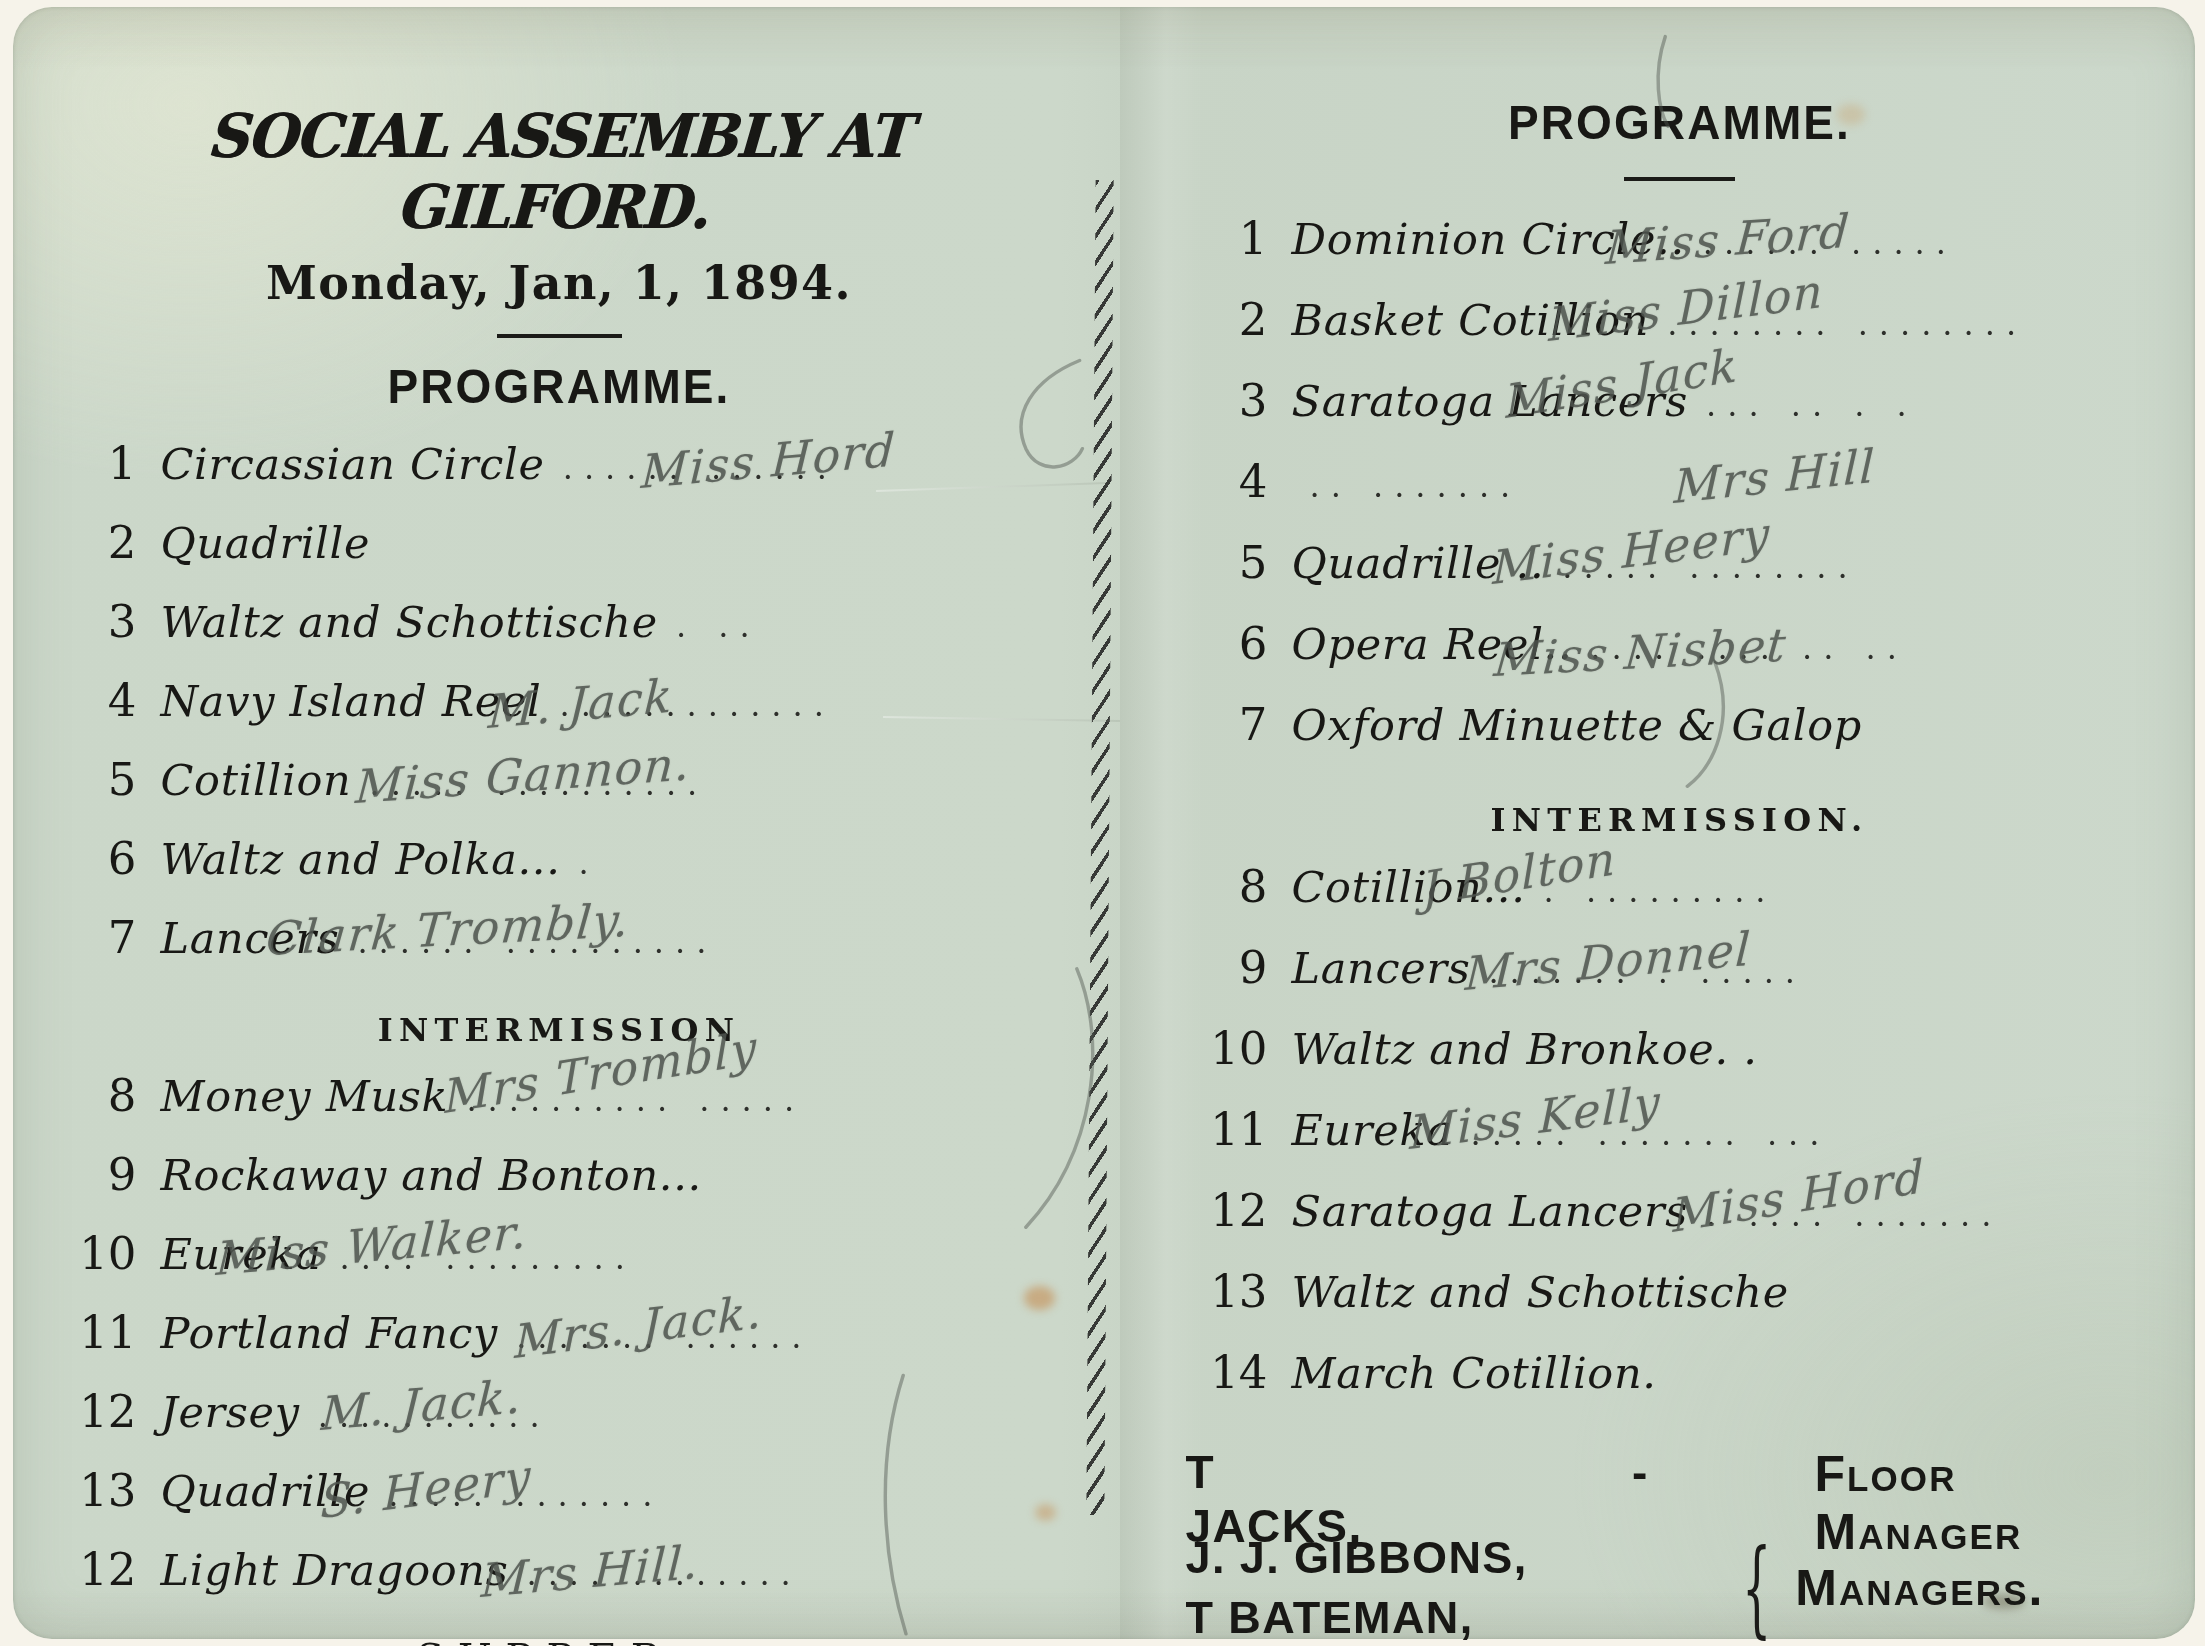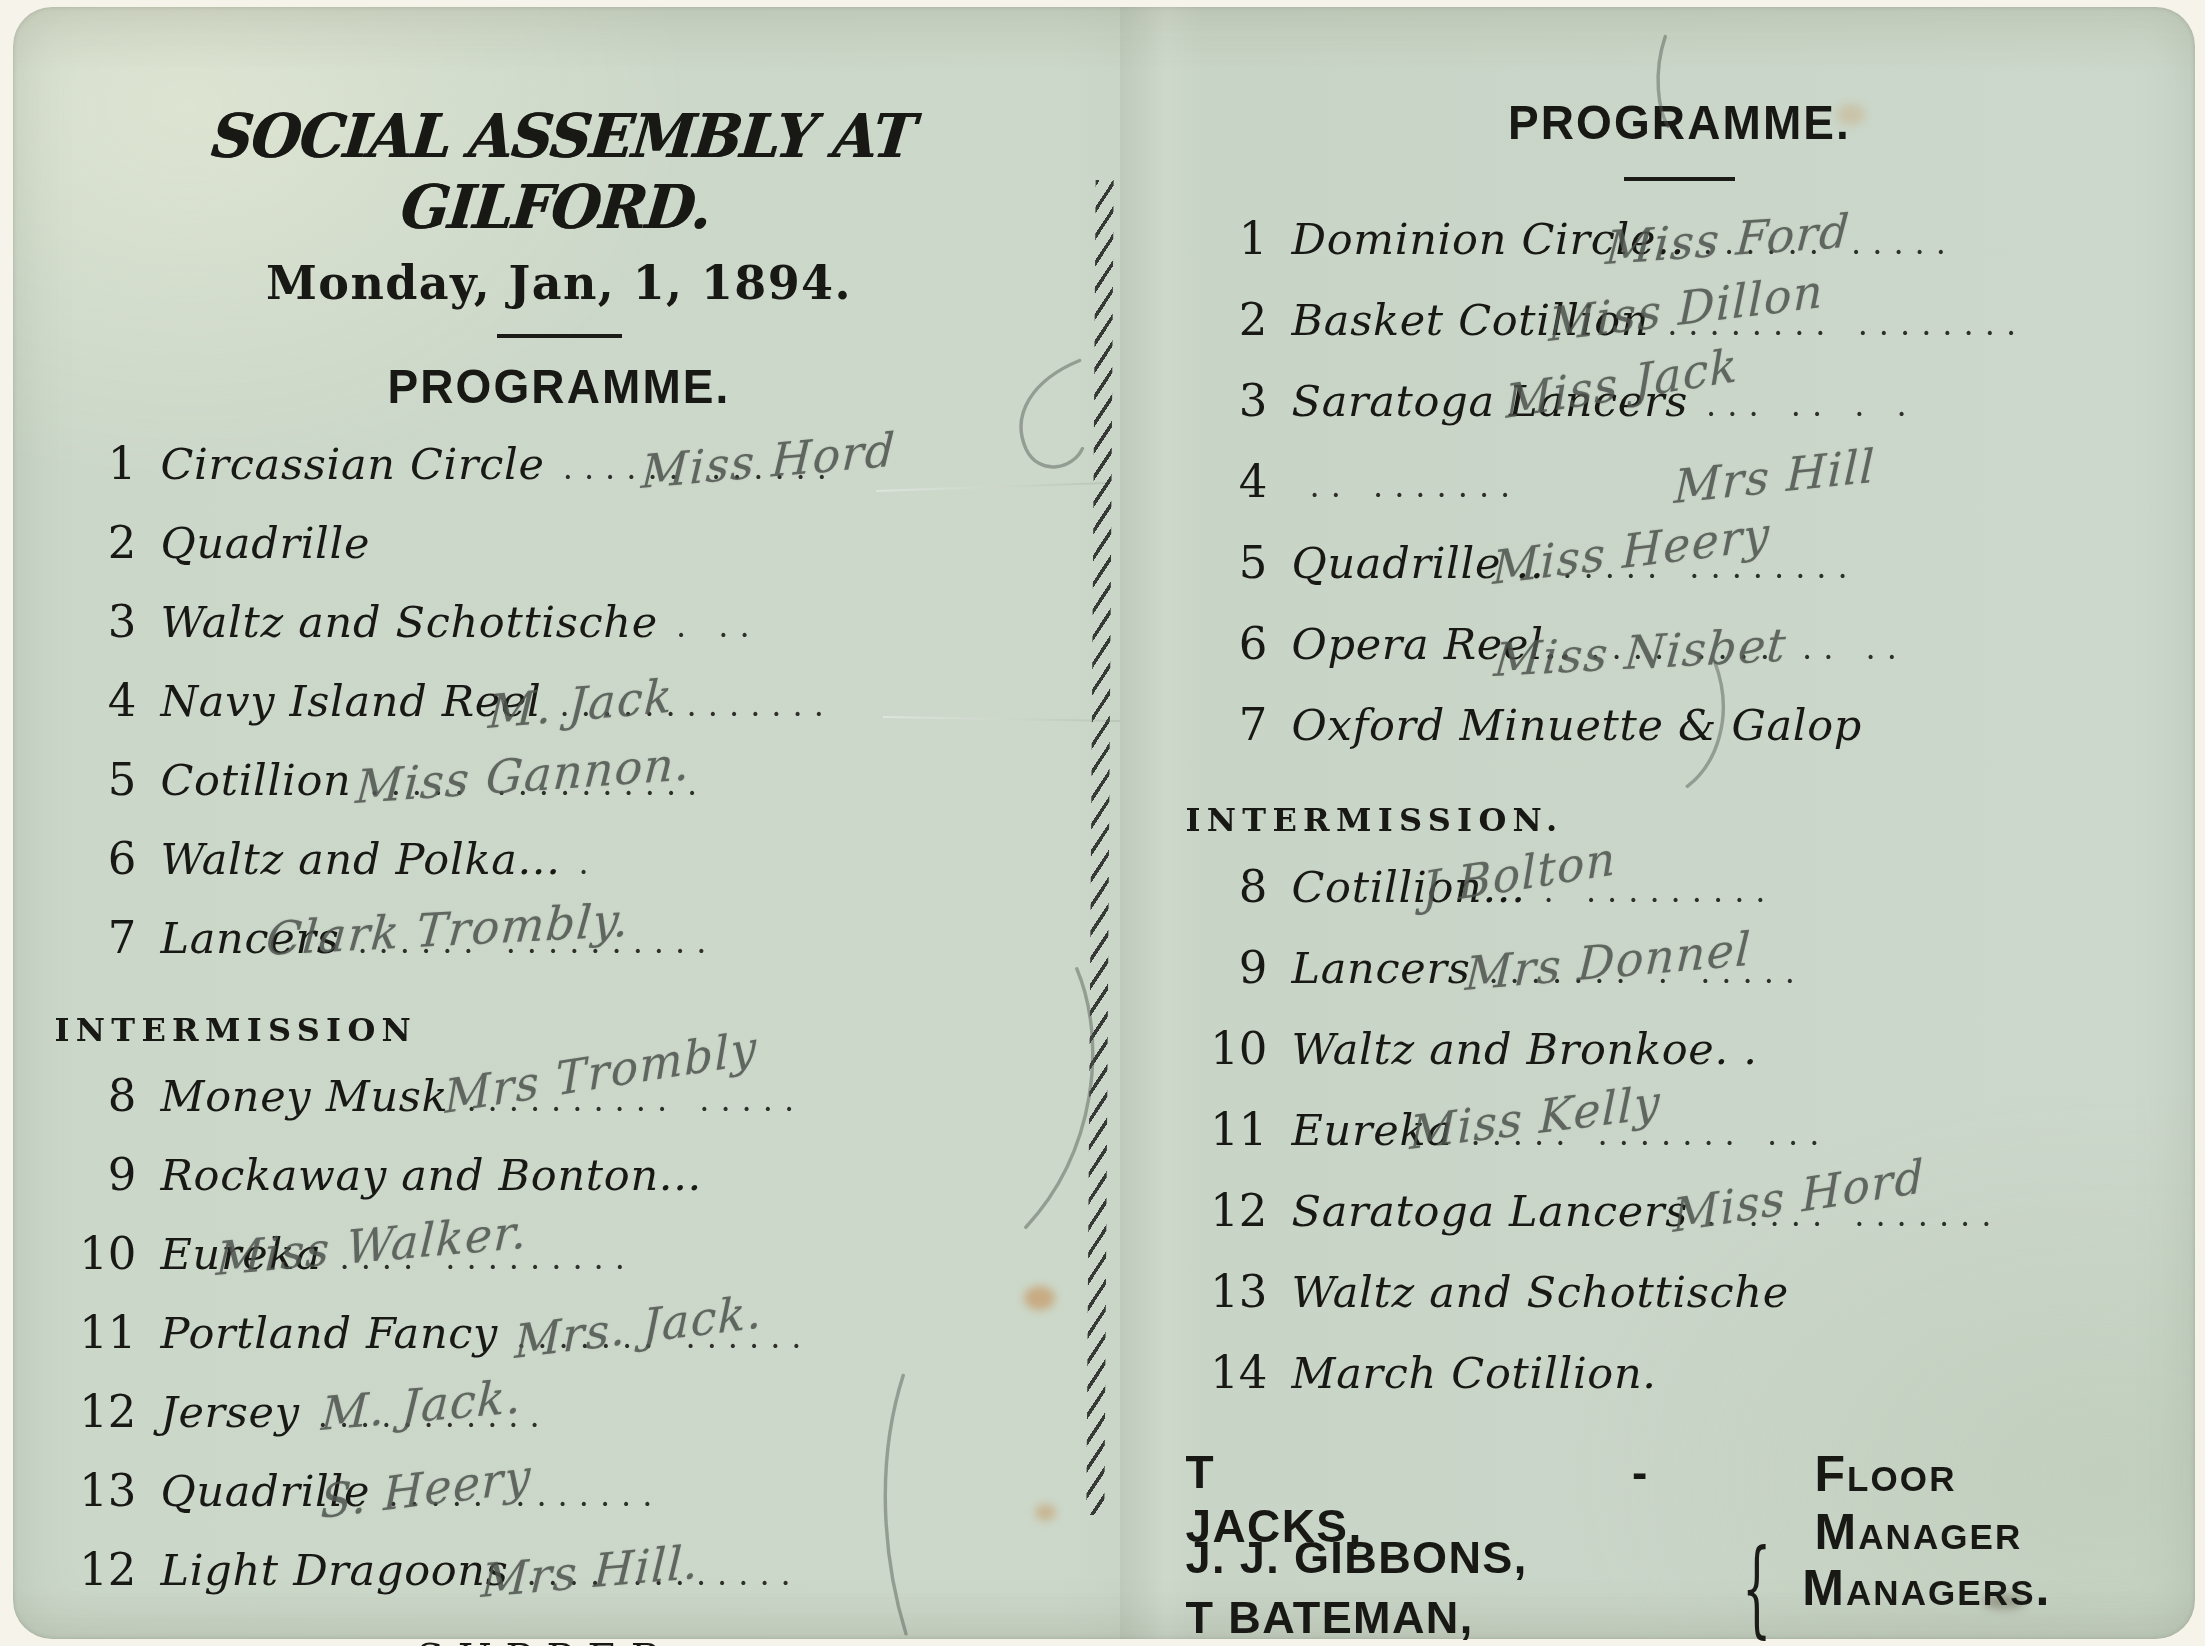--- a/index.html
+++ b/index.html
@@ -38,37 +38,37 @@
   .prog{font-family:"Liberation Sans",sans-serif;font-weight:bold;font-size:46px;
         letter-spacing:2.1px;text-align:center;margin-top:21px;transform:scaleY(1.05);}
   .rule-right{margin-top:28px;width:111px;}
   .list{margin-top:24px;}
   .list-right{margin-top:31px;}
   .row{position:relative;height:79px;display:flex;align-items:baseline;white-space:nowrap;}
   .page-right .row{height:81px;}
   .num{display:inline-block;width:82px;text-align:right;font-size:45px;margin-right:24px;flex:none;}
   .lbl{font-size:43px;letter-spacing:0.7px;font-style:italic;}
   .dots{font-size:32px;letter-spacing:11px;margin-left:18px;color:#1d1d1a;opacity:.9;}
-  .row-heading{align-items:center;}
+  .row-heading{justify-content:center;align-items:center;}
   .heading-text{font-size:32px;font-weight:bold;letter-spacing:6.3px;text-align:center;}
   .hand{position:absolute;font-style:italic;font-size:46px;letter-spacing:1.4px;
         color:rgba(78,84,78,.82);transform-origin:left bottom;pointer-events:none;
         text-shadow:0 0 1.4px rgba(78,84,78,.25);}
   .supper{font-size:40px;letter-spacing:14px;text-align:center;margin-top:12.5px;font-weight:500;}
   
   .footer{margin-top:18px;font-family:"Liberation Sans",sans-serif;font-weight:bold;}
   .f-row1{display:flex;align-items:flex-start;height:77px;}
   .f-name{font-size:46px;letter-spacing:1.4px;}
   .f-dash{font-size:46px;margin-left:230px;}
   .f-title{font-variant:small-caps;font-size:50px;letter-spacing:2.1px;margin-left:167px;}
   .f-row2{display:flex;align-items:center;margin-top:5.6px;}
   .f-names{display:flex;flex-direction:column;line-height:60px;font-size:45px;letter-spacing:1.4px;}
   .f-brace{font-family:"DejaVu Serif",serif;font-weight:normal;font-size:84px;margin-left:202px;
            transform:scaleX(.55) scaleY(1.25);color:#1b1b18;}
-  .f-mgrs{font-variant:small-caps;font-size:50px;letter-spacing:2.1px;margin-left:19px;}
+  .f-mgrs{font-variant:small-caps;font-size:50px;letter-spacing:2.1px;margin-left:12px;}
   svg.pencil{position:absolute;inset:0;width:100%;height:100%;pointer-events:none;}
 </style>
 </head>
 <body>
 
 <div id="stage">
   <div class="card">
     <div class="vignette"></div>
     <div class="binding"></div>
     <div class="fold-shade"></div>

